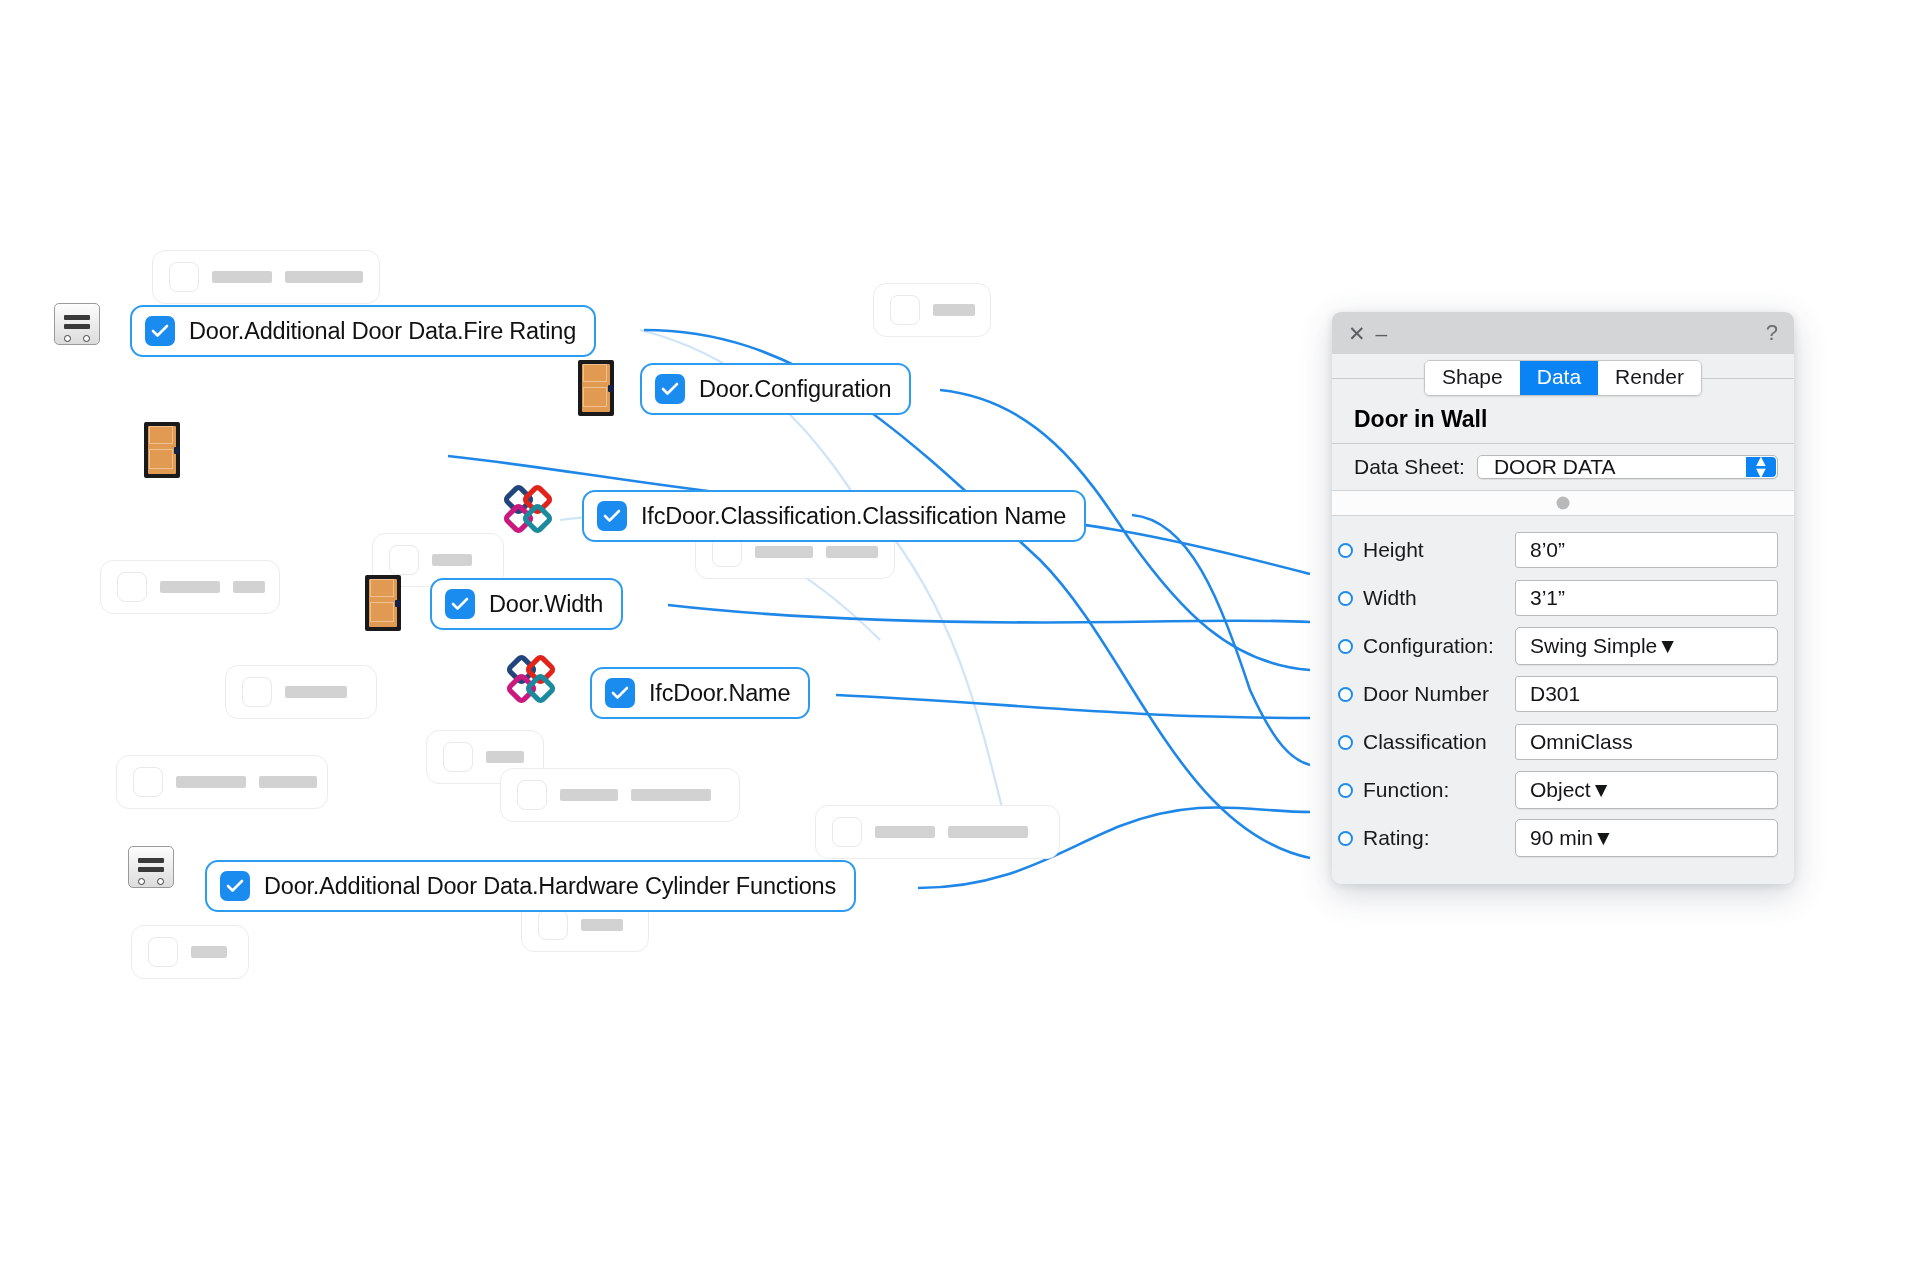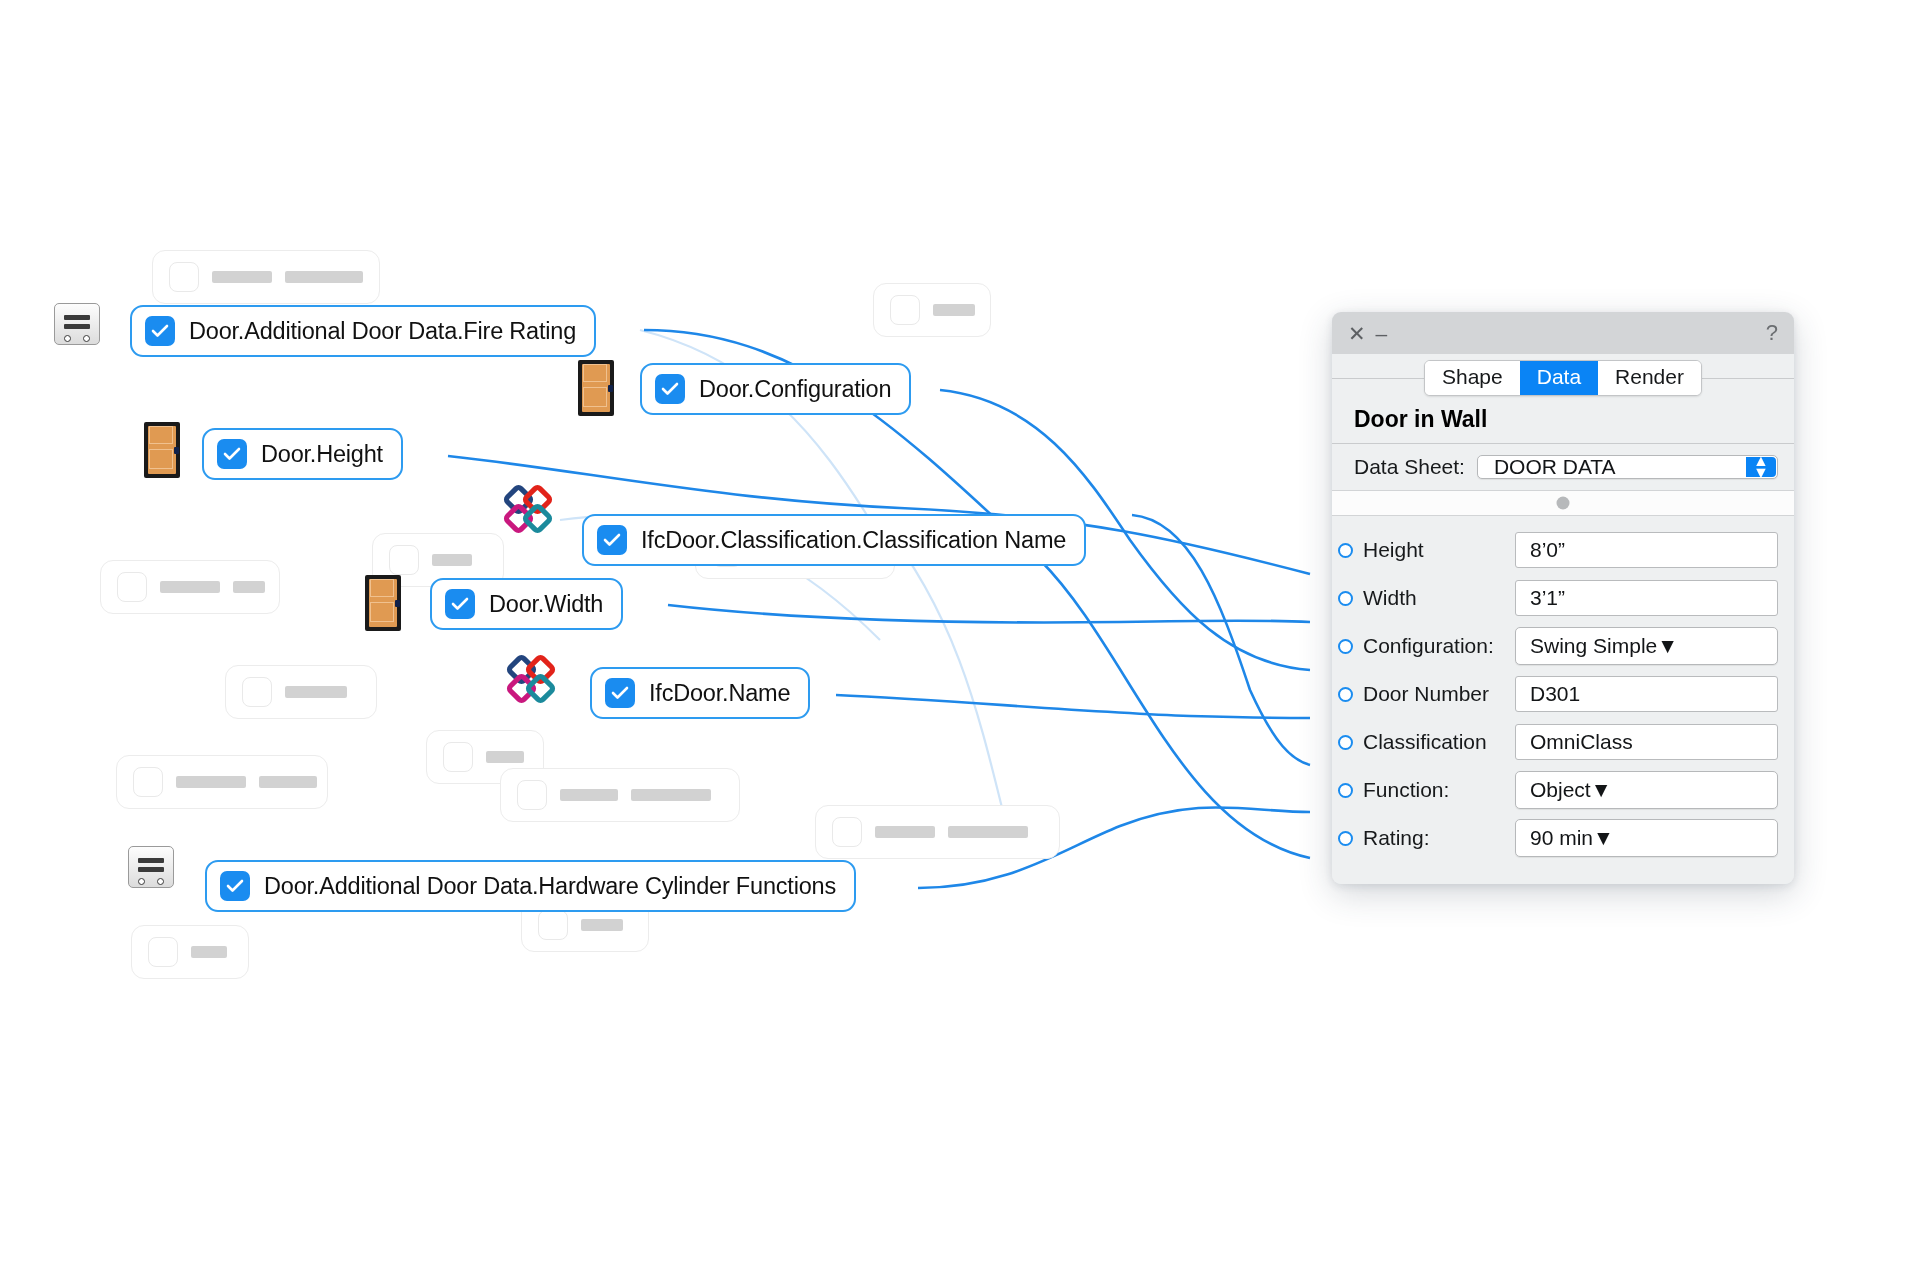--- a/index.html
+++ b/index.html
@@ -452,30 +452,22 @@
 
   <div class="node" style="left:640px; top:363px;">
     <span class="check">
       <svg width="18" height="16" viewBox="0 0 18 16">
           <path d="M2 8 L6.5 12.5 L16 3" fill="none" stroke="#fff" stroke-width="2.6" stroke-linecap="round" stroke-linejoin="round"></path>
         </svg>
     </span>
     <span class="label">Door.Configuration</span>
   </div>
 
-  <div class="node" style="left:202px; top:428px;">
-    <span class="check">
-      <svg width="18" height="16" viewBox="0 0 18 16">
-          <path d="M2 8 L6.5 12.5 L16 3" fill="none" stroke="#fff" stroke-width="2.6" stroke-linecap="round" stroke-linejoin="round"></path>
-        </svg>
-    </span>
-    <span class="label">Door.Height</span>
-  </div>
-
-  <div class="node" style="left:582px; top:514px;">
+
+  <div class="node" style="left:582px; top:490px;">
     <span class="check">
       <svg width="18" height="16" viewBox="0 0 18 16">
           <path d="M2 8 L6.5 12.5 L16 3" fill="none" stroke="#fff" stroke-width="2.6" stroke-linecap="round" stroke-linejoin="round"></path>
         </svg>
     </span>
     <span class="label">IfcDoor.Classification.Classification Name</span>
   </div>
 
   <div class="node" style="left:430px; top:578px;">
     <span class="check">

